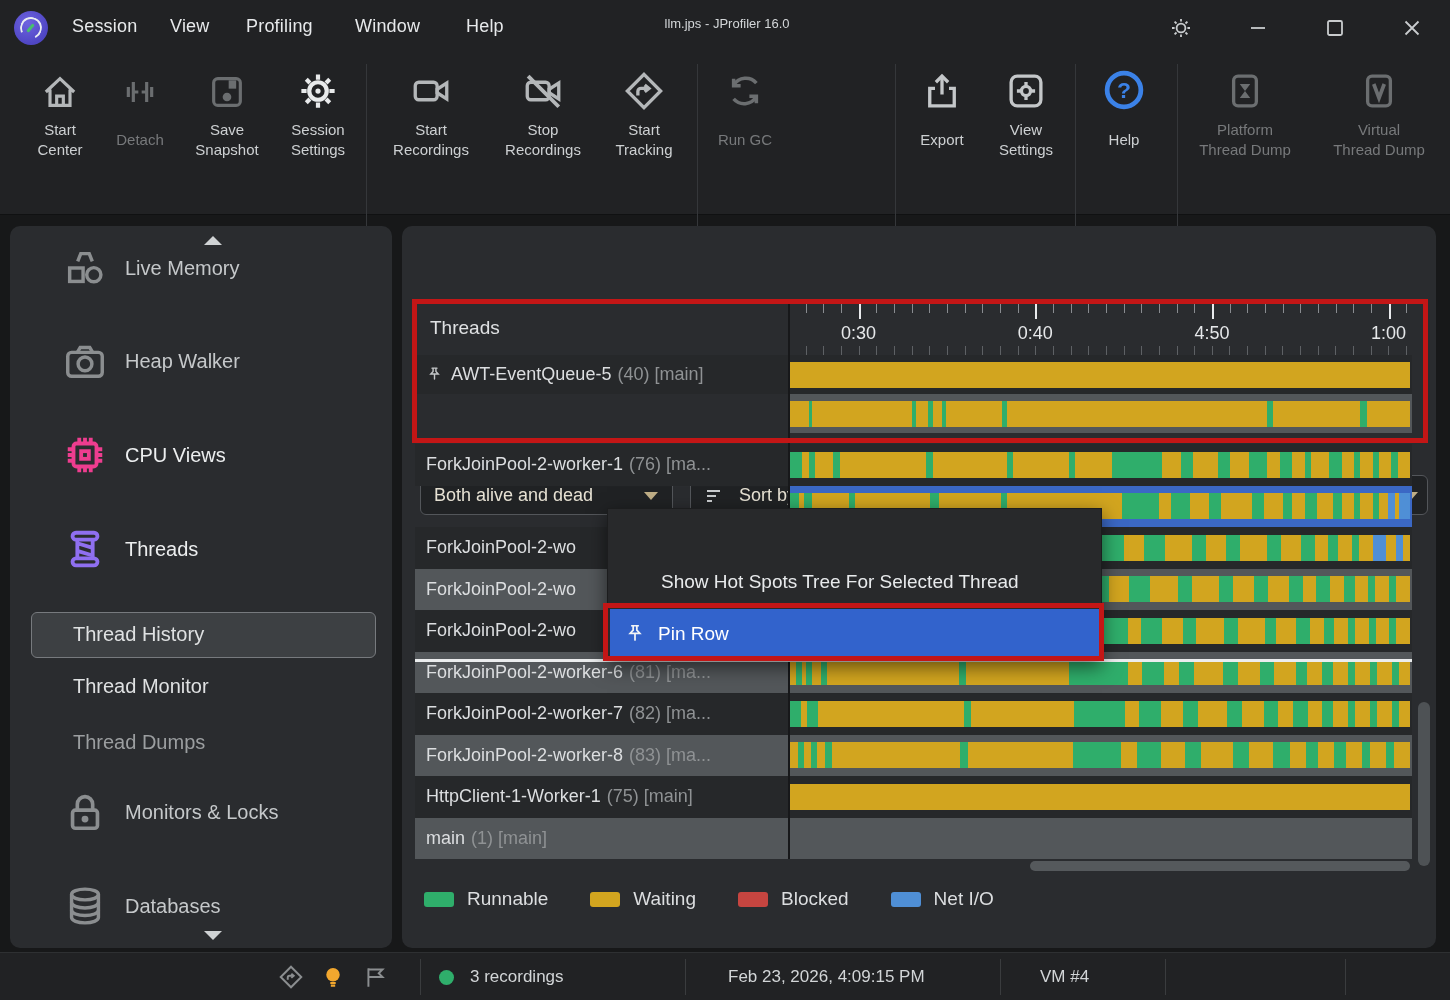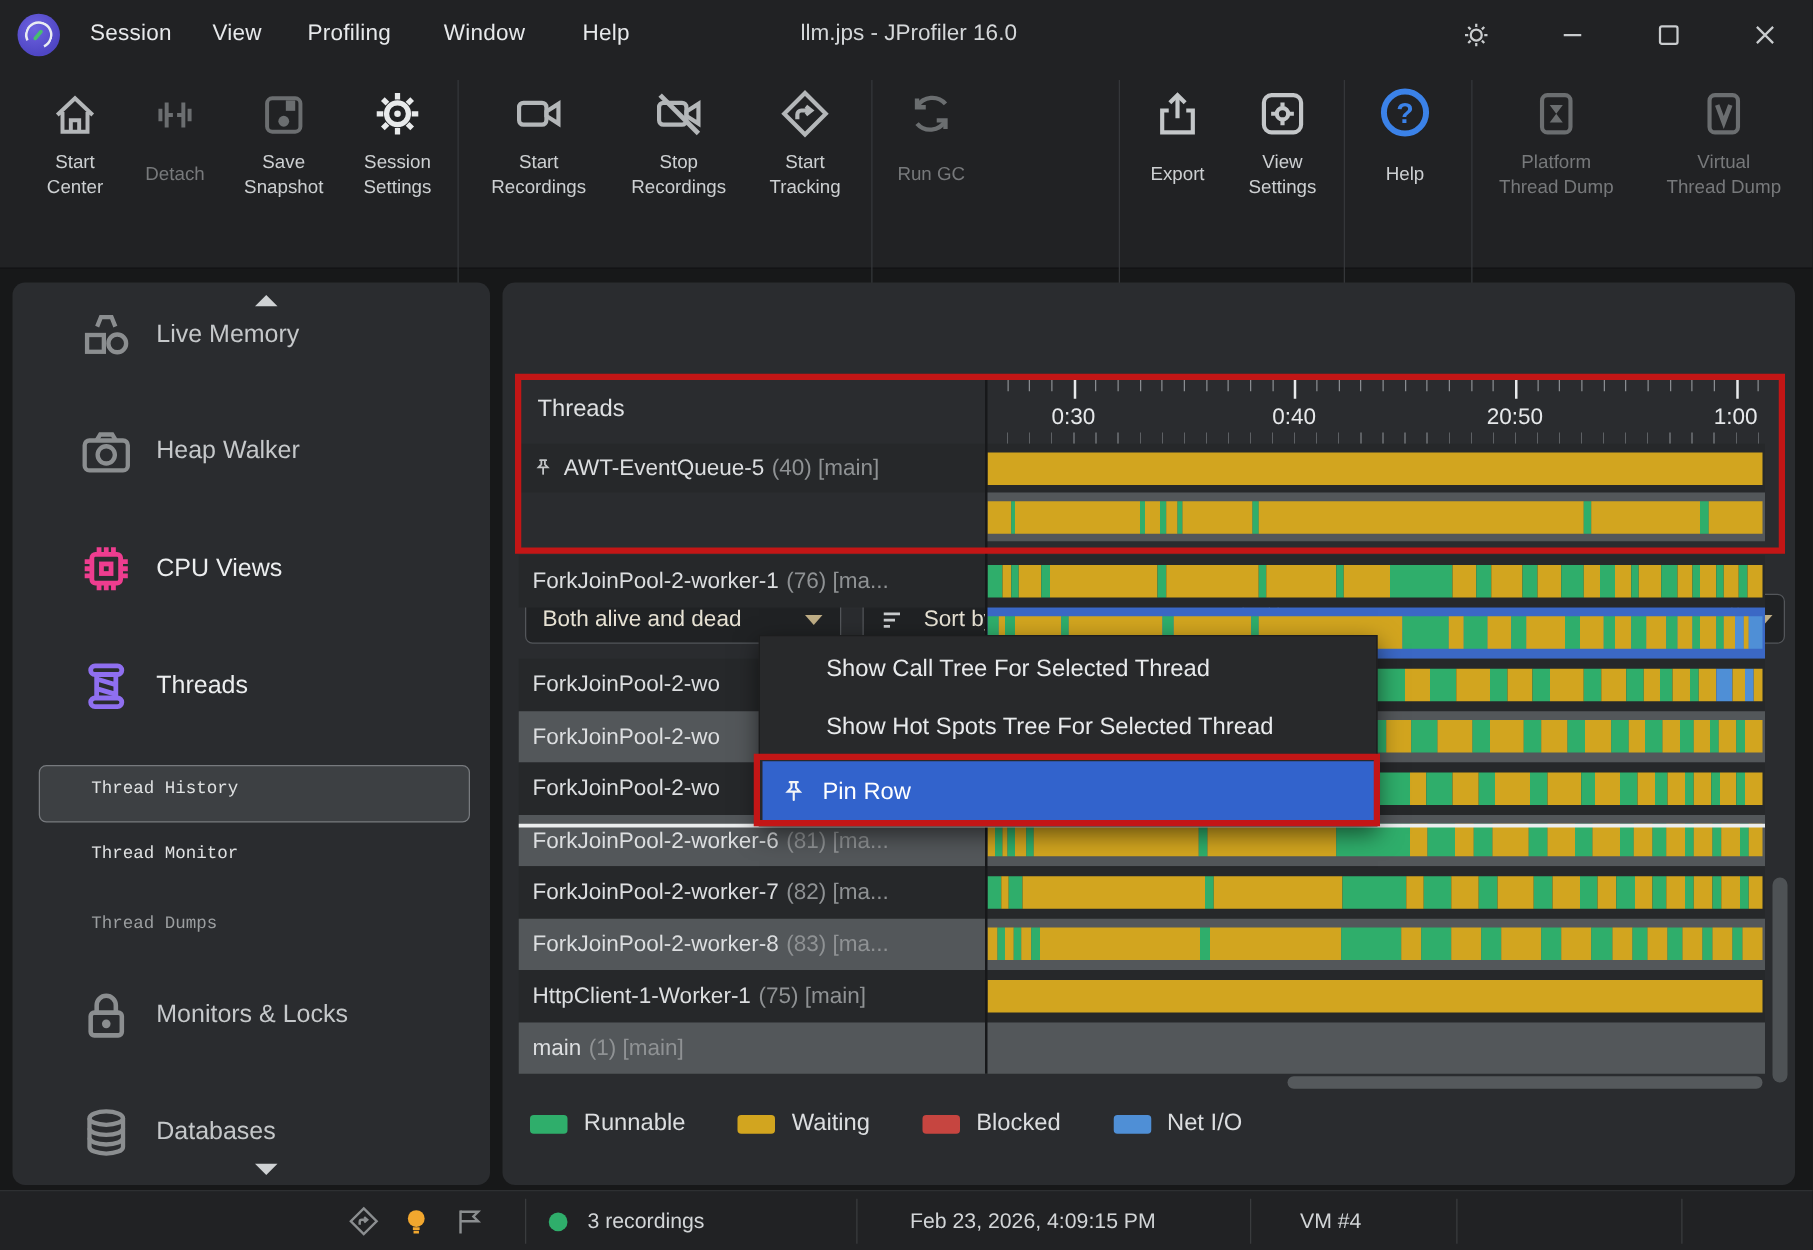--- a/index.html
+++ b/index.html
@@ -8,21 +8,21 @@
   #app { position:absolute; width:1450px; height:1000px; background:#171819; }
 
   
   .titlebar { position:absolute; left:0; top:0; width:1450px; height:56px; background:#212224; }
   .applogo { position:absolute; left:14px; top:11px; width:34px; height:34px; border-radius:50%;
              background:radial-gradient(circle at 40% 35%, #6e63e0, #4f46c4 70%); }
   .applogo .ring { position:absolute; left:6px; top:6px; width:22px; height:22px; border:2.5px solid #e9ecf2;
              border-radius:50%; border-bottom-color:transparent; transform:rotate(20deg); }
   .applogo .needle { position:absolute; left:15px; top:12px; width:3px; height:10px; background:#46c06e; transform:rotate(40deg); border-radius:2px; }
   .menu-item { position:absolute; top:16px; font-size:18px; color:#e7e9eb; letter-spacing:.2px; }
-  .win-title { position:absolute; left:727px; top:16px; transform:translateX(-50%); font-size:18px; color:#d4d7d9; }
+  .win-title { position:absolute; left:727px; top:16px; transform:translateX(-50%); font-size:13px; color:#d4d7d9; }
   .winctl { position:absolute; top:14px; width:28px; height:28px; display:flex; align-items:center; justify-content:center; }
 
   
   .toolbar { position:absolute; left:0; top:56px; width:1450px; height:159px; background:#212224; border-bottom:1px solid #101112; }
   .tb-btn { position:absolute; top:10px; width:120px; text-align:center; }
   .tb-icon { height:46px; display:flex; align-items:flex-end; justify-content:center; }
   .tb-label { margin-top:4px; height:48px; font-size:15px; line-height:1.35; color:#cdd0d2; display:flex; align-items:center; justify-content:center; }
   .tb-btn.dim .tb-label { color:#77797b; }
   .tb-group-label { position:absolute; top:188px; font-size:15px; color:#8f9294; transform:translateX(-50%); }
   .tb-sep { position:absolute; top:8px; width:1px; height:196px; background:#35373a; }
@@ -31,21 +31,21 @@
   .card { position:absolute; background:#2a2c2f; border-radius:10px; }
   #sidebar { left:10px; top:226px; width:382px; height:722px; }
   #content { left:402px; top:226px; width:1034px; height:722px; }
 
   
   .sb-arrow { position:absolute; left:203px; transform:translateX(-50%); width:0; height:0; }
   .sb-item { position:absolute; left:0; width:382px; height:56px; }
   .sb-icon { position:absolute; left:52px; top:50%; transform:translateY(-50%); width:46px; height:46px; }
   .sb-label { position:absolute; left:115px; top:50%; transform:translateY(-50%); font-size:20px; color:#c5c8ca; }
   .sb-label.bright { color:#eceeef; }
-  .sb-sub { position:absolute; left:63px; font-size:14px; color:#dfe1e2;font-family:Liberation Mono, monospace; }
+  .sb-sub { position:absolute; left:63px; font-size:20px; color:#dfe1e2; }
   .sb-sub.dim { color:#9b9ea0;text-align:center; }
   .sb-pill { position:absolute; left:21px; top:-12px; width:345px; height:46px; background:#3d4043; border:1px solid #777a7e; border-radius:6px; }
 
   
   .dd { position:absolute; top:249px; height:40px; background:#202224; border:1px solid #53565a; border-radius:6px; }
   .dd-text { position:absolute; top:50%; transform:translateY(-50%); font-size:18px; color:#e6e1d3; white-space:nowrap; }
   .caret { position:absolute; top:50%; margin-top:-3px; width:0; height:0; border-left:7px solid transparent; border-right:7px solid transparent; border-top:8px solid #bfae86; }
   .sort-ic { position:absolute; left:14px; top:12px; }
   .filter-wrap { position:absolute; left:613px; top:249px; width:413px; height:40px; background:#202224; border:1px solid #53565a; border-radius:6px; }
   .filter-inner { position:absolute; left:6px; top:5px; width:364px; height:29px; border:1px solid #515457; border-radius:3px; }
@@ -430,21 +430,21 @@
           <div class="tick" style="left: 79.268%; height: 10px;"></div>
           <div class="tick" style="left: 82.099%; height: 10px;"></div>
           <div class="tick" style="left: 84.93%; height: 10px;"></div>
           <div class="tick" style="left: 87.761%; height: 10px;"></div>
           <div class="tick" style="left: 90.592%; height: 10px;"></div>
           <div class="tick" style="left: 93.423%; height: 10px;"></div>
           <div class="tick major" style="left: 96.254%; height: 16px;"></div>
           <div class="tick" style="left: 99.085%; height: 10px;"></div>
           <div class="tick-label" style="left: 11.32%;">0:30</div>
           <div class="tick-label" style="left: 39.63%;">0:40</div>
-          <div class="tick-label" style="left: 67.94%;">20:50</div>
+          <div class="tick-label" style="left: 67.94%;">4:50</div>
           <div class="tick-label" style="left: 96.25%;">1:00</div>
         </div>
       <div id="rows">
           <div class="t-row dark" style="top: 52px; height: 39px;">
             <div class="t-label">
               <span class="pin-glyph">
                 <svg width="17" height="19" viewBox="0 0 24 24" stroke="#c3c6c8" fill="none" stroke-width="2" stroke-linecap="round">
                   <path d="M8.5 3h7M10 3v4.8l-3.2 3.4h10.4L14 7.8V3M12 11.2V18.5"></path>
                 </svg>
               </span>
@@ -819,21 +819,20 @@
       </div>
       <div class="leg-item">
         <span class="leg-swatch" style="background: rgb(79, 143, 214);"></span>
         <span class="leg-label">Net I/O</span>
       </div>
     </div>
 
   </div>
 
   <div id="ctx-menu">
-    <div class="ctx-item" style="top:4px">Show Call Tree For Selected Thread</div>
     <div class="ctx-item" style="top:50px">Show Hot Spots Tree For Selected Thread</div>
     <div class="ctx-pin-row">
       <span class="pin-glyph">
         <svg width="22" height="24" viewBox="0 0 24 24" stroke="#f2f4f6" fill="none" stroke-width="1.9" stroke-linecap="round">
           <path d="M8.5 3h7M10 3v4.8l-3.2 3.4h10.4L14 7.8V3M12 11.2V18.5"></path>
         </svg>
       </span>
       <span>Pin Row</span>
     </div>
   </div>

